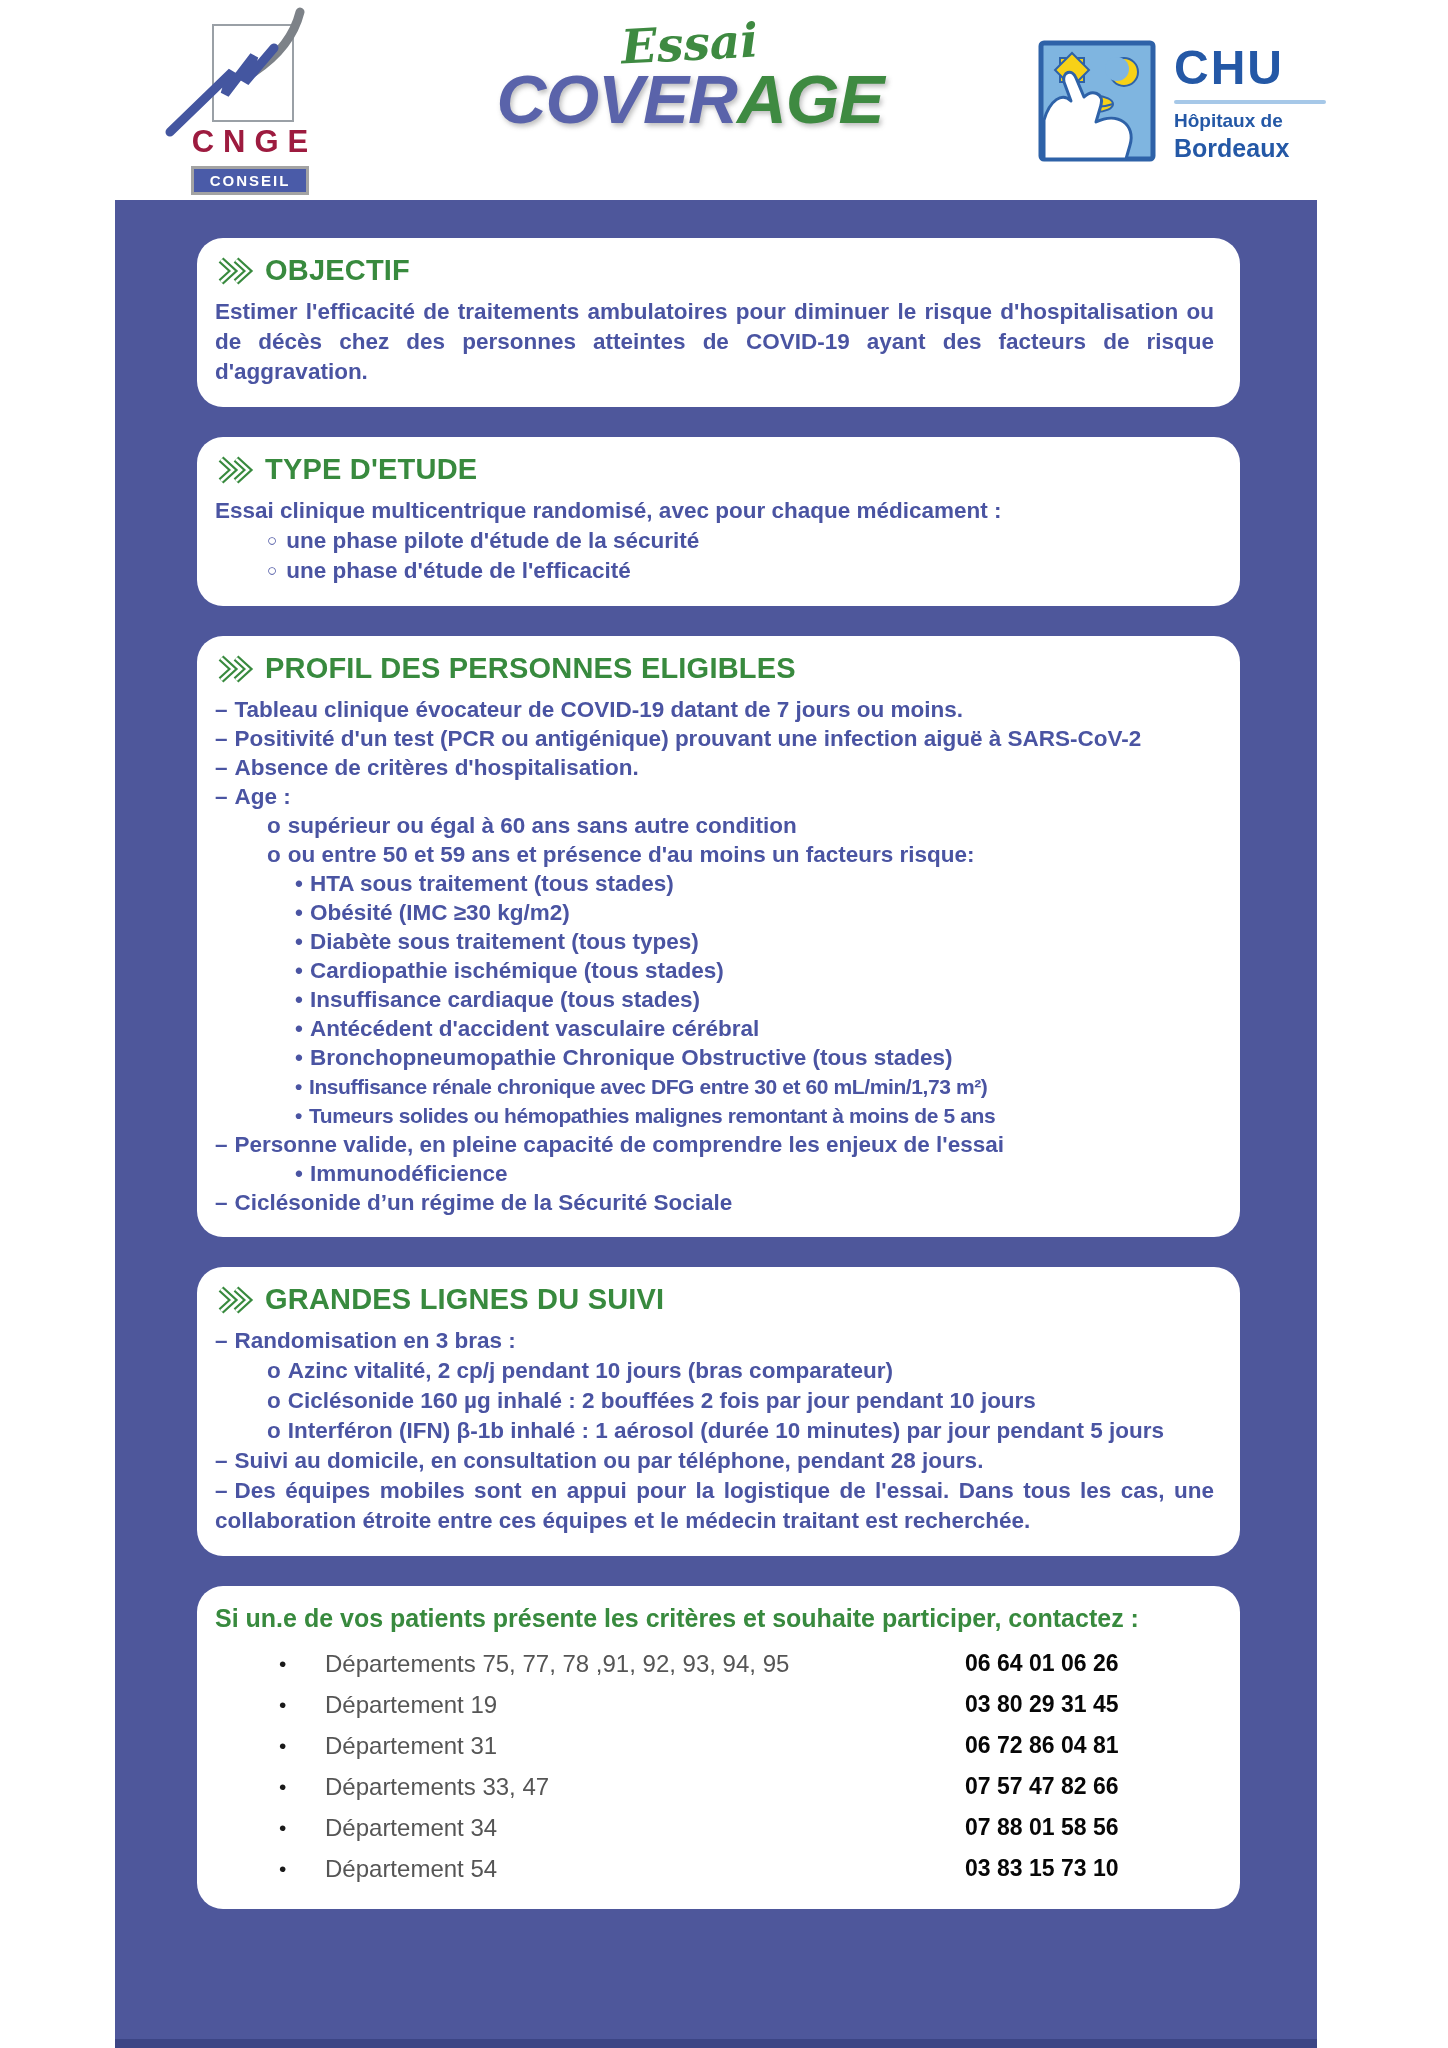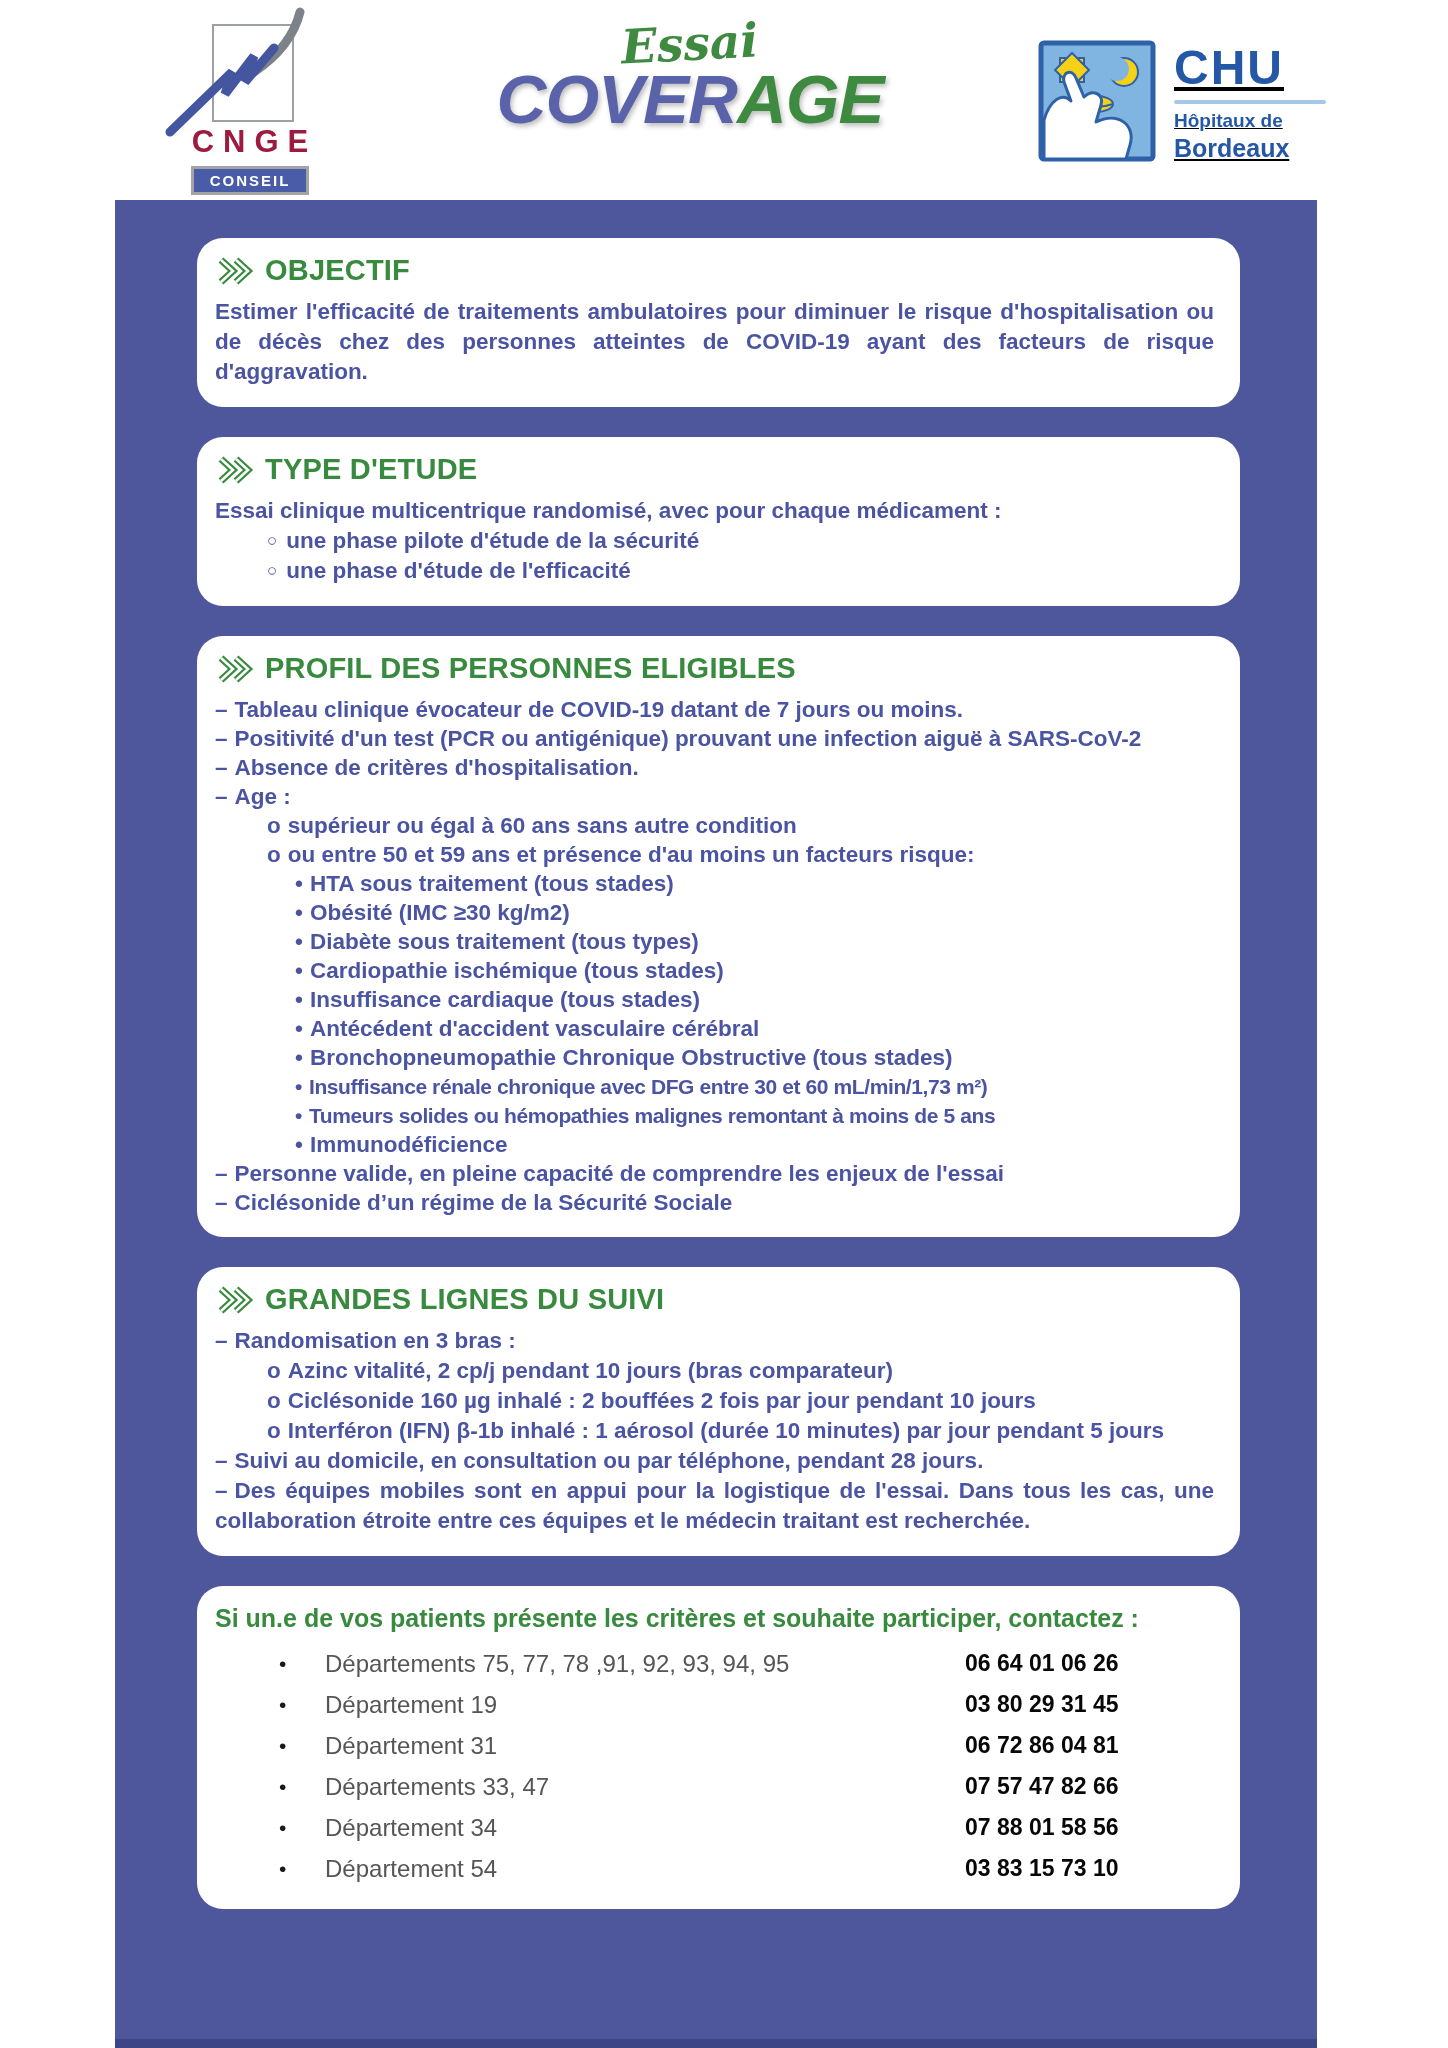--- a/index.html
+++ b/index.html
@@ -18,21 +18,21 @@
               font-size:15px;font-weight:bold;letter-spacing:2px;padding:3px 16px;}
 
   .coverage{position:absolute;left:440px;top:16px;width:500px;text-align:center;}
   .coverage-script{font-family:"DejaVu Serif",serif;font-style:italic;font-weight:bold;font-size:47px;
                    color:#3e8a41;transform:rotate(-3deg);display:inline-block;}
   .coverage-word{font-size:69px;font-weight:bold;font-style:italic;line-height:1;margin-top:-6px;
                  letter-spacing:-1px;text-shadow:2px 3px 5px rgba(70,70,70,0.35);}
   .cov-blue{color:#5a63aa;}
   .cov-green{color:#3e8a41;}
 
-  .chu{position:absolute;left:1038px;top:40px;display:flex;gap:18px;align-items:center;text-decoration:underline;}
+  .chu{position:absolute;left:1038px;top:40px;display:flex;gap:18px;align-items:center;}
   .chu-textcol{padding-top:4px;}
   .chu-acronym{font-size:48px;font-weight:bold;color:#2458a6;letter-spacing:2px;line-height:1;}
   .chu-divider{width:152px;height:4px;background:#a6c8e8;border-radius:2px;margin:8px 0 6px 0;}
   .chu-line1{font-size:19px;font-weight:bold;color:#2458a6;line-height:1.2;}
   .chu-line2{font-size:25px;font-weight:bold;color:#2458a6;line-height:1.2;}
 
   
   .purple-panel{position:absolute;top:200px;left:115px;width:1202px;height:1848px;background:#4e579b;}
   .cards{padding:38px 0 0 82px;}
   .card{width:1043px;box-sizing:border-box;background:#ffffff;border-radius:26px;
@@ -163,22 +163,22 @@
           <div class="li lvl1"><span class="mk">o</span><span>ou entre 50 et 59 ans et présence d'au moins un facteurs risque:</span></div>
           <div class="li lvl2"><span class="mk">•</span><span>HTA sous traitement (tous stades)</span></div>
           <div class="li lvl2"><span class="mk">•</span><span>Obésité (IMC ≥30 kg/m2)</span></div>
           <div class="li lvl2"><span class="mk">•</span><span>Diabète sous traitement (tous types)</span></div>
           <div class="li lvl2"><span class="mk">•</span><span>Cardiopathie ischémique (tous stades)</span></div>
           <div class="li lvl2"><span class="mk">•</span><span>Insuffisance cardiaque (tous stades)</span></div>
           <div class="li lvl2"><span class="mk">•</span><span>Antécédent d'accident vasculaire cérébral</span></div>
           <div class="li lvl2"><span class="mk">•</span><span>Bronchopneumopathie Chronique Obstructive (tous stades)</span></div>
           <div class="li lvl2 narrow"><span class="mk">•</span><span>Insuffisance rénale chronique avec DFG entre 30 et 60 mL/min/1,73 m²)</span></div>
           <div class="li lvl2 narrow"><span class="mk">•</span><span>Tumeurs solides ou hémopathies malignes remontant à moins de 5 ans</span></div>
+          <div class="li"><span class="mk">–</span><span>Personne valide, en pleine capacité de comprendre les enjeux de l'essai</span></div>
           <div class="li lvl2"><span class="mk">•</span><span>Immunodéficience</span></div>
-          <div class="li"><span class="mk">–</span><span>Personne valide, en pleine capacité de comprendre les enjeux de l'essai</span></div>
           <div class="li"><span class="mk">–</span><span>Ciclésonide d’un régime de la Sécurité Sociale</span></div>
         </div>
       </section>
 
       <section class="card">
         <h2>
           <span class="chev">
             <svg width="40" height="30" viewBox="0 0 40 30">
               <path d="M6 4 L18 15 L6 26" fill="none" stroke="#388a3e" stroke-width="7"></path>
               <path d="M6 4 L18 15 L6 26" fill="none" stroke="#ffffff" stroke-width="2.6"></path>

